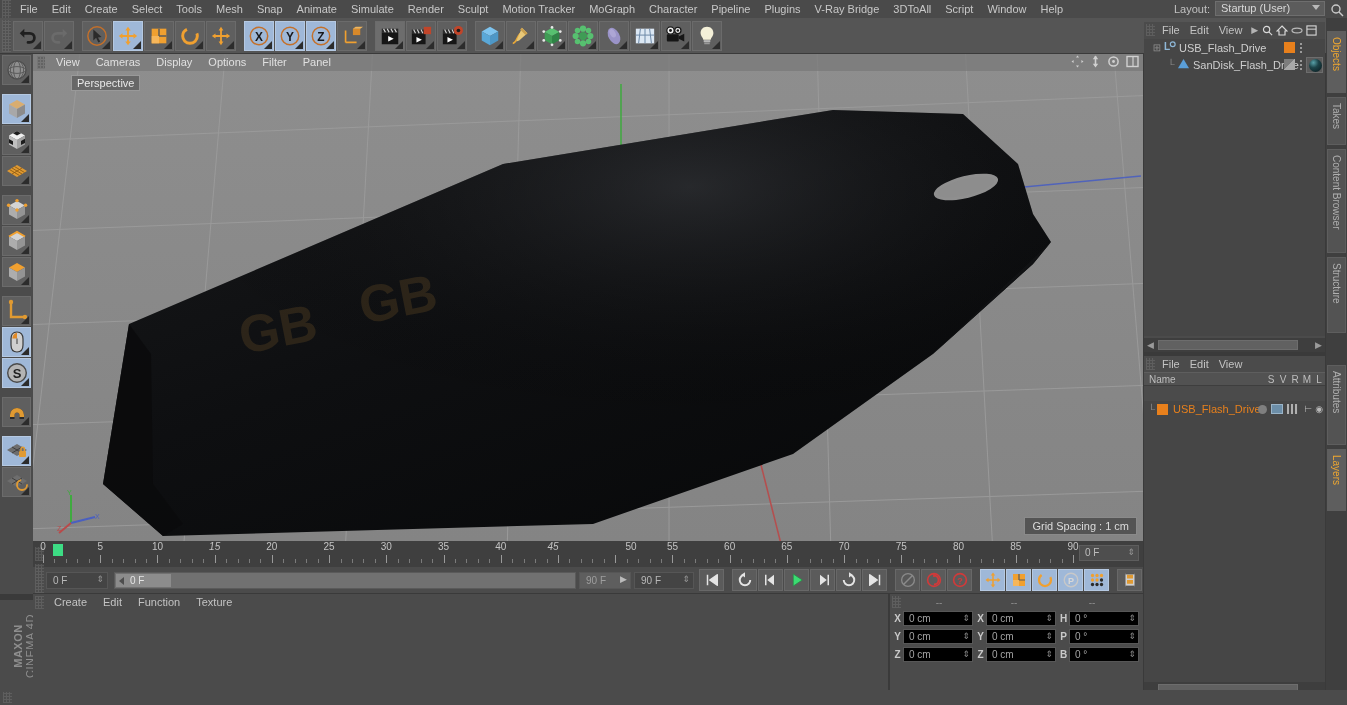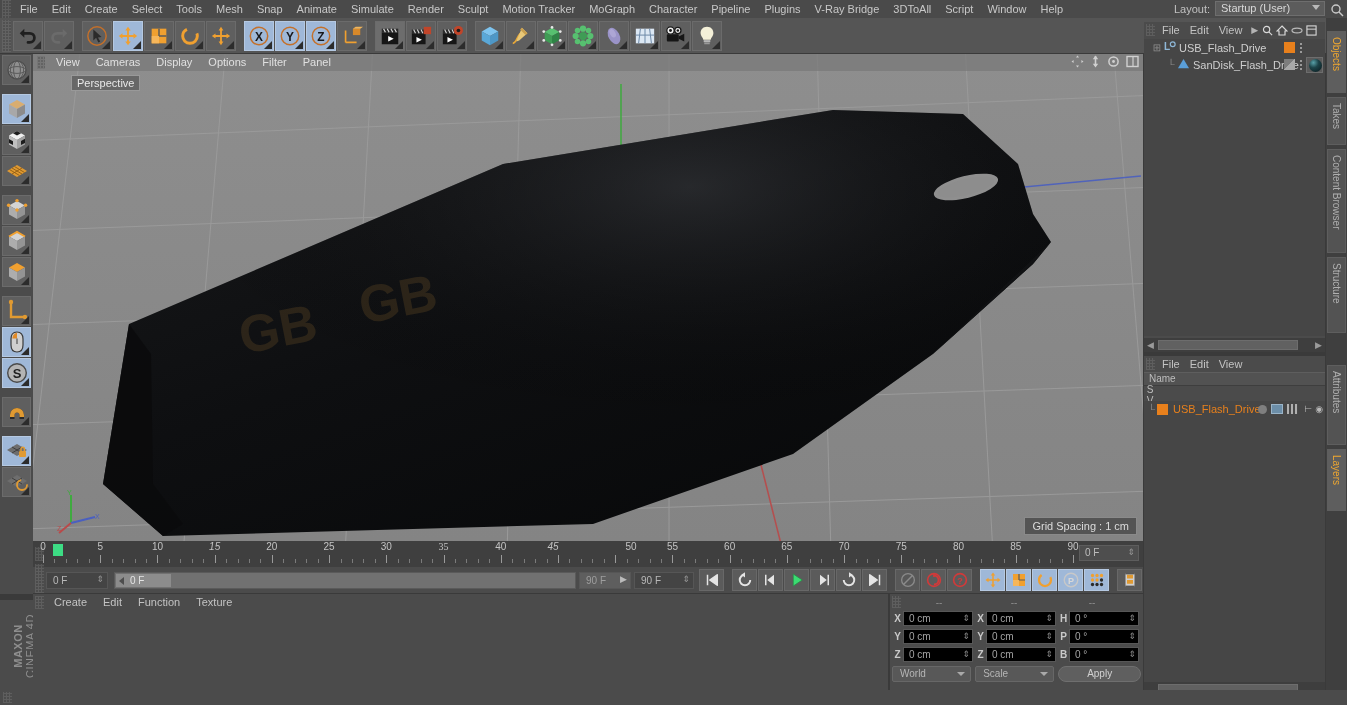--- a/index.html
+++ b/index.html
@@ -132,22 +132,22 @@
   .otrow .dots { position:absolute; right:22px; top:3px; width:4px; height:11px;}
   .otrow .tag { position:absolute; right:30px; top:3px; width:11px; height:11px;}
   #objhscroll { position:absolute; left:0; right:0; bottom:0; height:14px; background:#3e3e3e;
      display:flex; align-items:center; justify-content:space-between;}
   #objhscroll .thumb { position:absolute; left:14px; width:140px; height:10px; top:2px; background:#616161; border:1px solid #6d6d6d;}
 
   
   #attrmgr { position:absolute; left:1144px; top:356px; width:181px; height:340px; background:#4b4b4b;}
   #attrmenu { height:16px; display:flex; align-items:center; }
   #attrmenu .am { padding:0 5px; font-size:11px; color:#c3c3c3; line-height:16px;}
-  #attrhdr { height:14px; background:#525252; display:flex; 
-     border-top:1px solid #5e5e5e; border-bottom:1px solid #3e3e3e; font-size:10px; color:#bdbdbd;flex-direction:column;}
+  #attrhdr { height:14px; background:#525252; display:flex; align-items:center;
+     border-top:1px solid #5e5e5e; border-bottom:1px solid #3e3e3e; font-size:10px; color:#bdbdbd;}
   #attrhdr .nm { flex:1; padding-left:5px;}
   #attrhdr .cc { width:12px; text-align:center;}
   #attrbody { position:absolute; left:0; top:45px; right:0; bottom:14px; background:#464646;}
   .layrow { height:16px; display:flex; align-items:center; padding-left:4px; position:relative;}
   #attrhscroll { position:absolute; left:0; right:0; bottom:0; height:14px; background:#3e3e3e;}
   #attrhscroll .thumb { position:absolute; left:14px; width:140px; height:10px; top:2px; background:#616161; border:1px solid #6d6d6d;}
 
   
   #vtabs { position:absolute; left:1326px; top:18px; width:21px; height:687px; background:#3f3f3f;}
   .vtab { width:19px; margin:1px; background:#535353; border:1px solid #5e5e5e; position:relative;}
@@ -723,21 +723,21 @@
         <div class="min" style="left: 309px;"></div>
         <div class="min" style="left: 320.444px;"></div>
         <div class="min" style="left: 331.889px;"></div>
         <div class="maj" style="left: 343.333px;"></div>
         <div class="num" style="left: 343.333px;">30</div>
         <div class="min" style="left: 354.778px;"></div>
         <div class="min" style="left: 366.222px;"></div>
         <div class="min" style="left: 377.667px;"></div>
         <div class="min" style="left: 389.111px;"></div>
         <div class="maj" style="left: 400.556px;"></div>
-        <div class="num" style="left: 400.556px; font-family: Liberation Serif, serif;">35</div>
+        <div class="num" style="left: 400.556px;">35</div>
         <div class="min" style="left: 412px;"></div>
         <div class="min" style="left: 423.444px;"></div>
         <div class="min" style="left: 434.889px;"></div>
         <div class="min" style="left: 446.333px;"></div>
         <div class="maj" style="left: 457.778px;"></div>
         <div class="num" style="left: 457.778px;">40</div>
         <div class="min" style="left: 469.222px;"></div>
         <div class="min" style="left: 480.667px;"></div>
         <div class="min" style="left: 492.111px;"></div>
         <div class="min" style="left: 503.556px;"></div>
@@ -1013,31 +1013,20 @@
       </div>
       <div class="crow">
         <span class="clab">Z</span>
         <span class="cfield">0 cm<span class="sp">⇕</span></span>
         <span class="clab">Z</span>
         <span class="cfield">0 cm<span class="sp">⇕</span></span>
         <span class="clab">B</span>
         <span class="cfield">0 °<span class="sp">⇕</span></span>
       </div>
     </div>
-  <div id="coordfoot">
-    <div class="cdd">
-      <span>World</span>
-      <span class="arw"></span>
-    </div>
-    <div class="cdd">
-      <span>Scale</span>
-      <span class="arw"></span>
-    </div>
-    <div id="applybtn">Apply</div>
-  </div>
 </div>
 
 <div id="objmgr">
   <div id="objmenu">
     <div class="grip" style="height:12px"></div>
     <div id="obj-menu-items" style="display:flex">
         <div class="om">File</div>
         <div class="om">Edit</div>
         <div class="om">View</div>
       </div>

